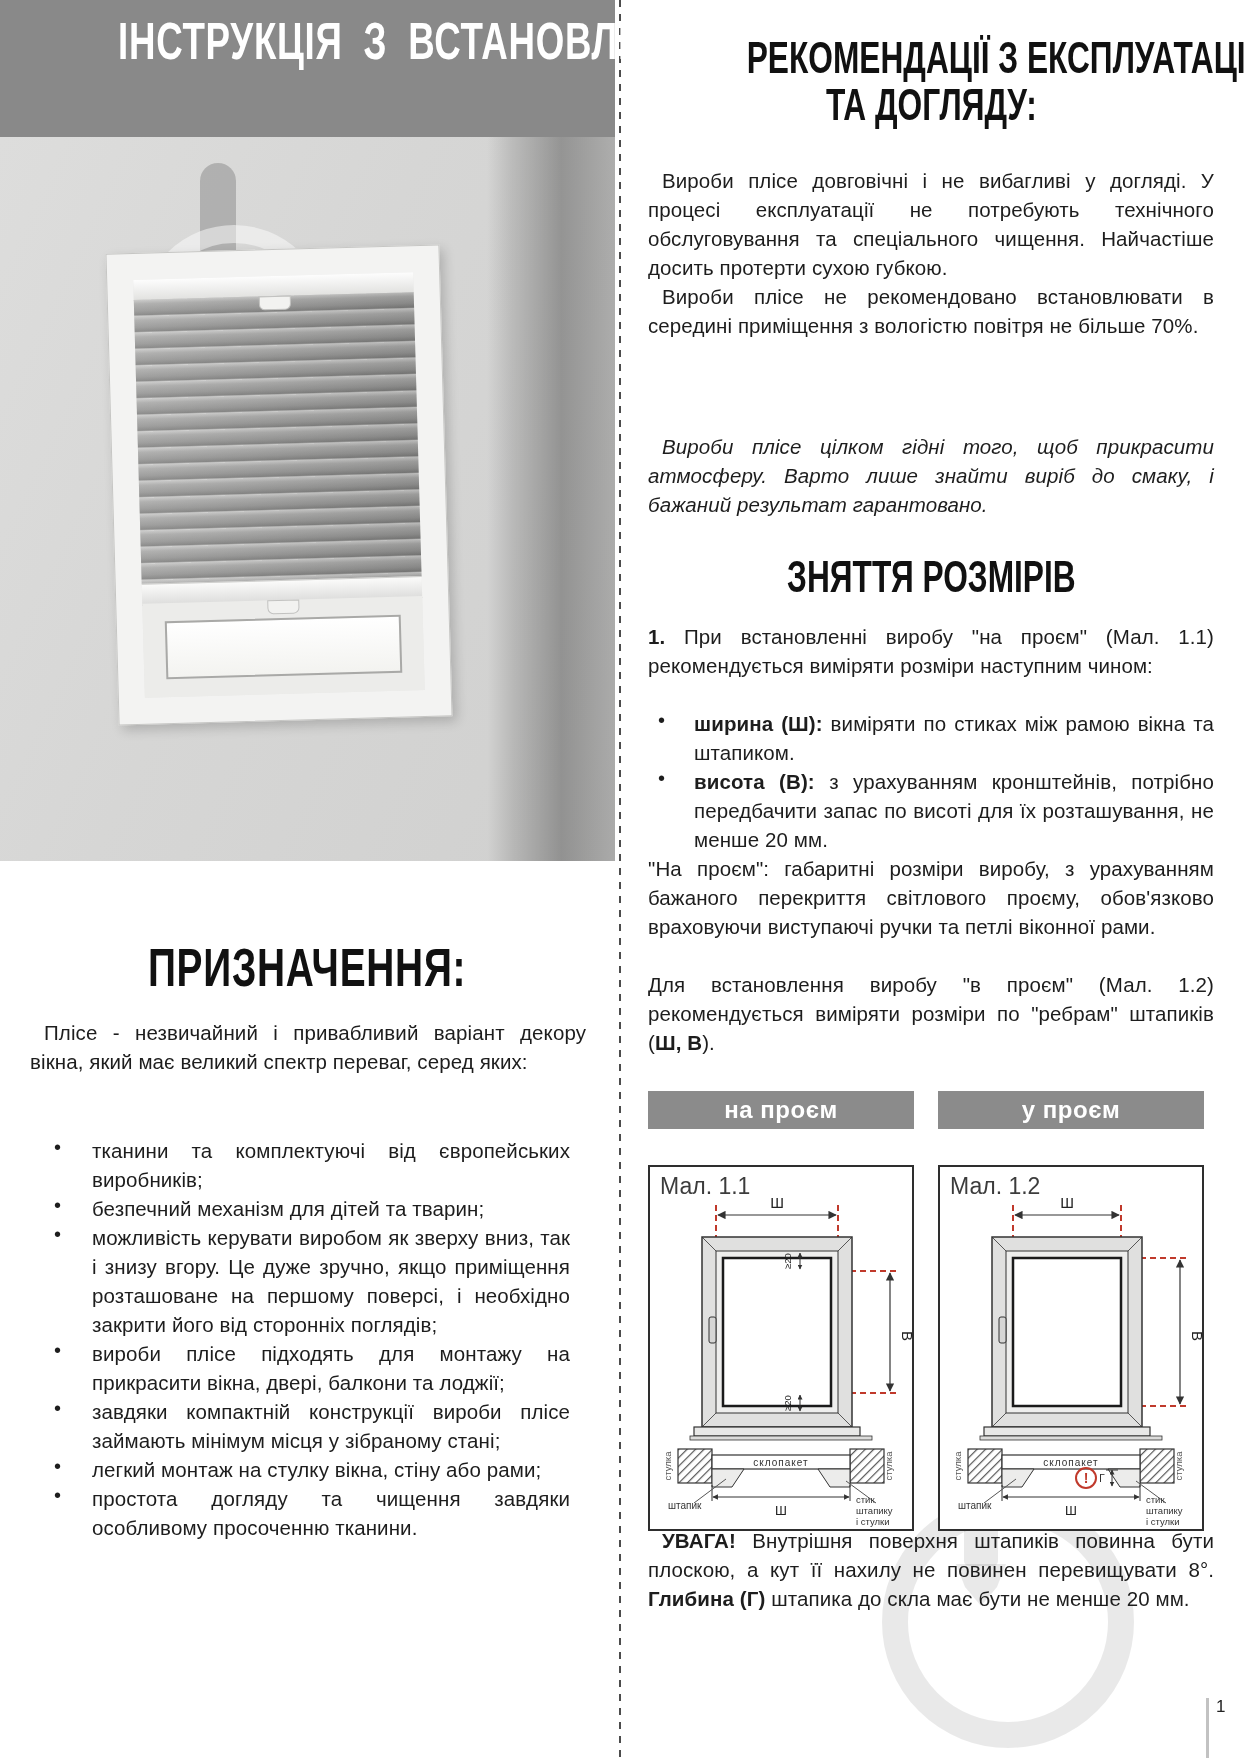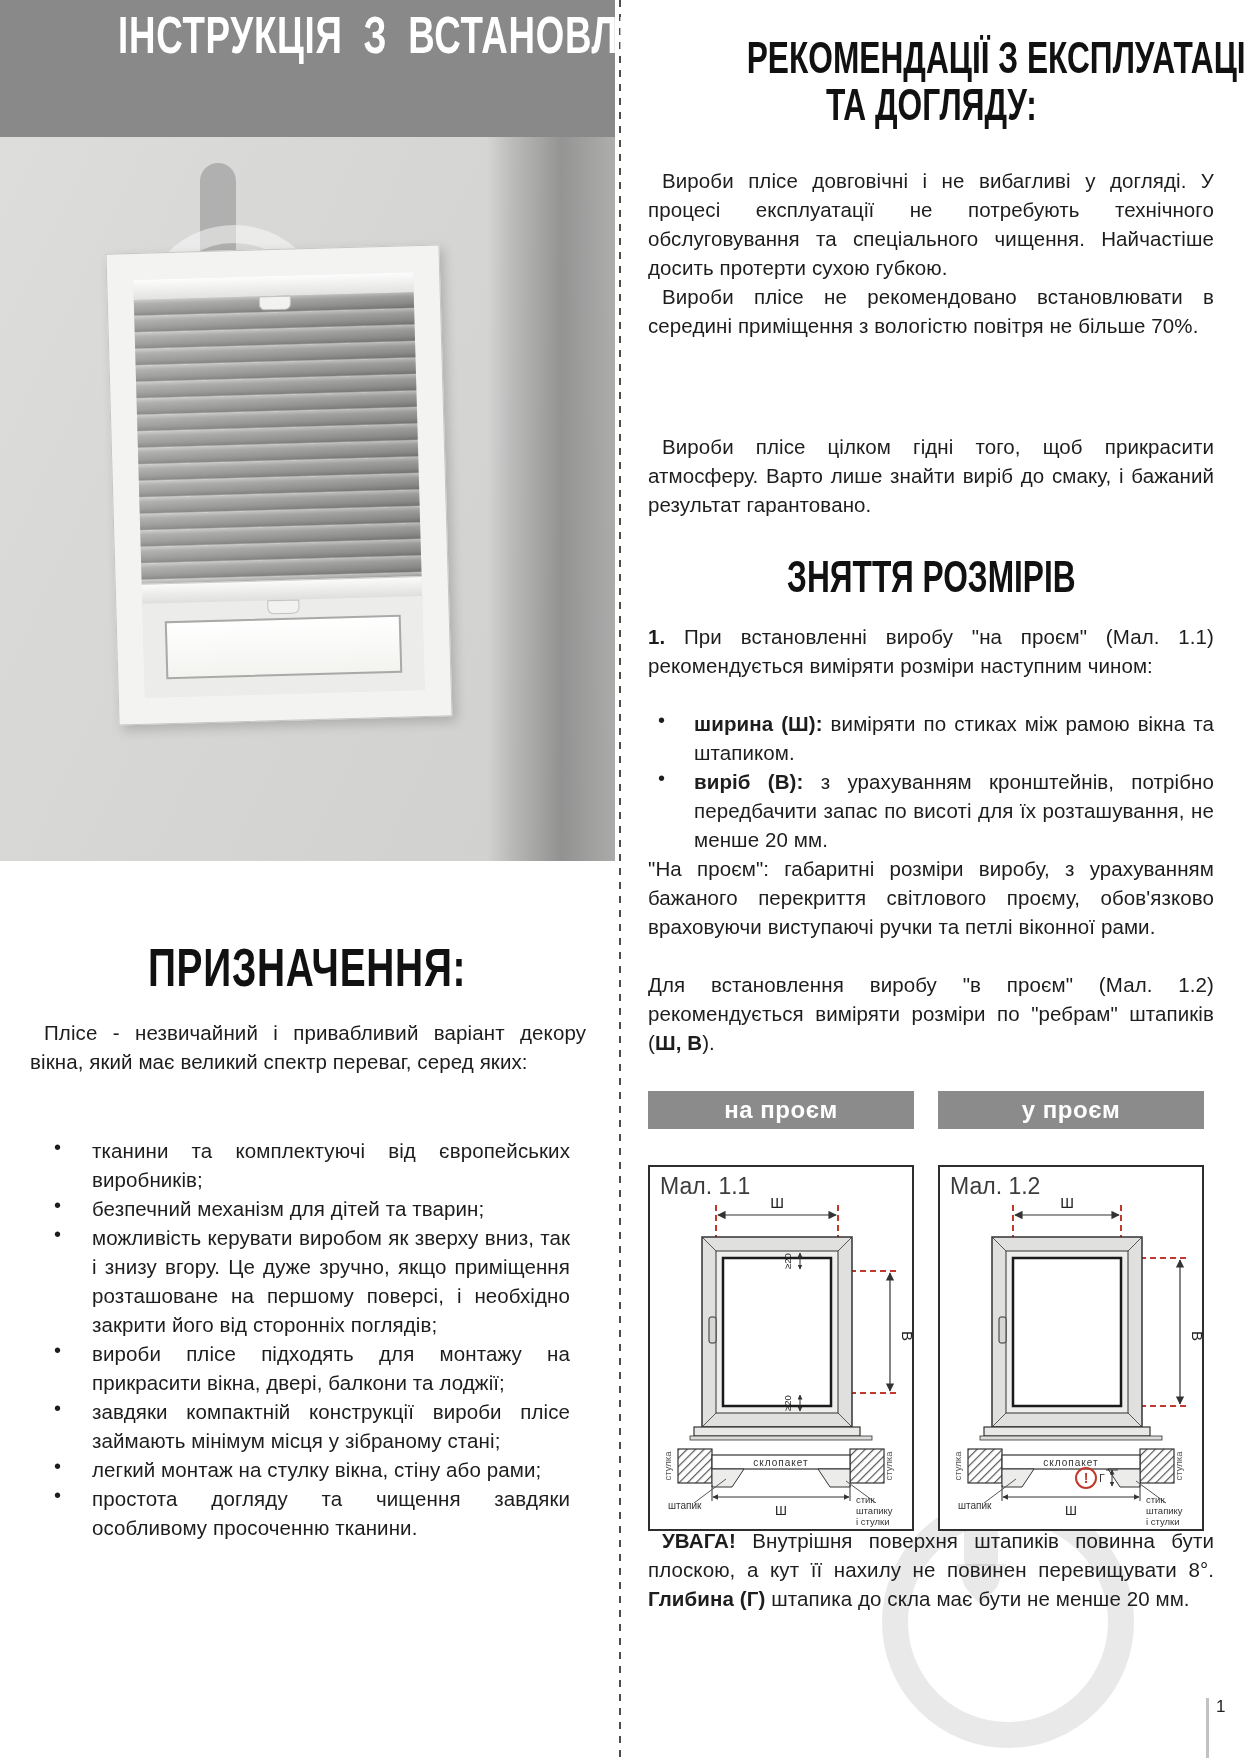--- a/index.html
+++ b/index.html
@@ -11,21 +11,21 @@
            background:repeating-linear-gradient(to bottom,#4c4c4c 0 7px,transparent 7px 14px);}
 
   
   .cond{display:inline-block;transform:scaleX(.72);transform-origin:50% 50%;
         white-space:nowrap;font-weight:bold;}
 
   
   .lc-header{position:absolute;left:0;top:0;width:615px;height:137px;background:#898989;
              text-align:center;color:#fff;}
   .lc-header .line{display:block;font-size:51px;line-height:49px;}
-  .lc-header .pad{padding-top:11px;}
+  .lc-header .pad{padding-top:17px;}
   .lc-header .cond{word-spacing:14px;letter-spacing:1px;}
 
   .photo{position:absolute;left:0;top:137px;width:615px;height:724px;
          background:linear-gradient(115deg,#dddddc 0%,#d6d6d5 45%,#d0d0cf 100%);overflow:hidden;}
   .recess{position:absolute;right:0;top:0;bottom:0;width:128px;
           background:linear-gradient(90deg,rgba(0,0,0,0) 0,rgba(0,0,0,.12) 20%,rgba(0,0,0,.30) 58%,rgba(0,0,0,.18) 100%);}
 
   
   .wm{position:absolute;}
   .wm-ring{position:absolute;border-radius:50%;}
@@ -185,36 +185,36 @@
   <div class="rc care-h" style="position:absolute;">
     <span class="line"><span class="cond">РЕКОМЕНДАЦІЇ З ЕКСПЛУАТАЦІЇ</span></span>
     <span class="line"><span class="cond">ТА ДОГЛЯДУ:</span></span>
   </div>
 
   <div class="rc rc-p12" style="position:absolute;">
     <p class="body ind">Вироби плісе довговічні і не вибагливі у догляді. У процесі експлуатації не потребують технічного обслуговування та спеціального чищення. Найчастіше досить протерти сухою губкою.</p>
     <p class="body ind">Вироби плісе не рекомендовано встановлювати в середині приміщення з вологістю повітря не більше 70%.</p>
   </div>
 
-  <p class="rc rc-p3 body ind" style="position:absolute;">Вироби плісе цілком гідні того, щоб прикрасити атмосферу. Варто лише знайти виріб до смаку, і бажаний результат гарантовано.</p>
+  <p class="rc rc-p3 body ind" style="position:absolute;font-style:italic;">Вироби плісе цілком гідні того, щоб прикрасити атмосферу. Варто лише знайти виріб до смаку, і бажаний результат гарантовано.</p>
 
   <div class="rc sizes-h" style="position:absolute;">
     <span class="cond">ЗНЯТТЯ РОЗМІРІВ</span>
   </div>
 
   <p class="rc rc-step1 body" style="position:absolute;"><b class="lead">1.</b> <span>При встановленні виробу "на проєм" (Мал. 1.1) рекомендується виміряти розміри наступним чином:</span></p>
 
   <div class="rc rc-b1 rb" style="position:absolute;">
     <span class="bdot">•</span>
     <span class="btxt body"><b class="lead">ширина (Ш):</b> <span>виміряти по стиках між рамою вікна та штапиком.</span></span>
   </div>
 
   <div class="rc rc-b2 rb" style="position:absolute;">
     <span class="bdot">•</span>
-    <span class="btxt body"><b class="lead">виріб (В):</b> <span>з урахуванням кронштейнів, потрібно передбачити запас по висоті для їх розташування, не менше 20 мм.</span></span>
+    <span class="btxt body"><b class="lead">висота (В):</b> <span>з урахуванням кронштейнів, потрібно передбачити запас по висоті для їх розташування, не менше 20 мм.</span></span>
   </div>
 
   <p class="rc rc-naproem body" style="position:absolute;">"На проєм": габаритні розміри виробу, з урахуванням бажаного перекриття світлового проєму, обов'язково враховуючи виступаючі ручки та петлі віконної рами.</p>
 
   <p class="rc rc-vproem body" style="position:absolute;"><span>Для встановлення виробу "в проєм" (Мал. 1.2) рекомендується виміряти розміри по "ребрам" штапиків (</span><b class="lead">Ш, В</b><span>).</span></p>
 
   <div class="figbox fig1">
     <div class="fighead">на проєм</div>
     <div class="figbody">
       <div class="figlabel">Мал. 1.1</div>

